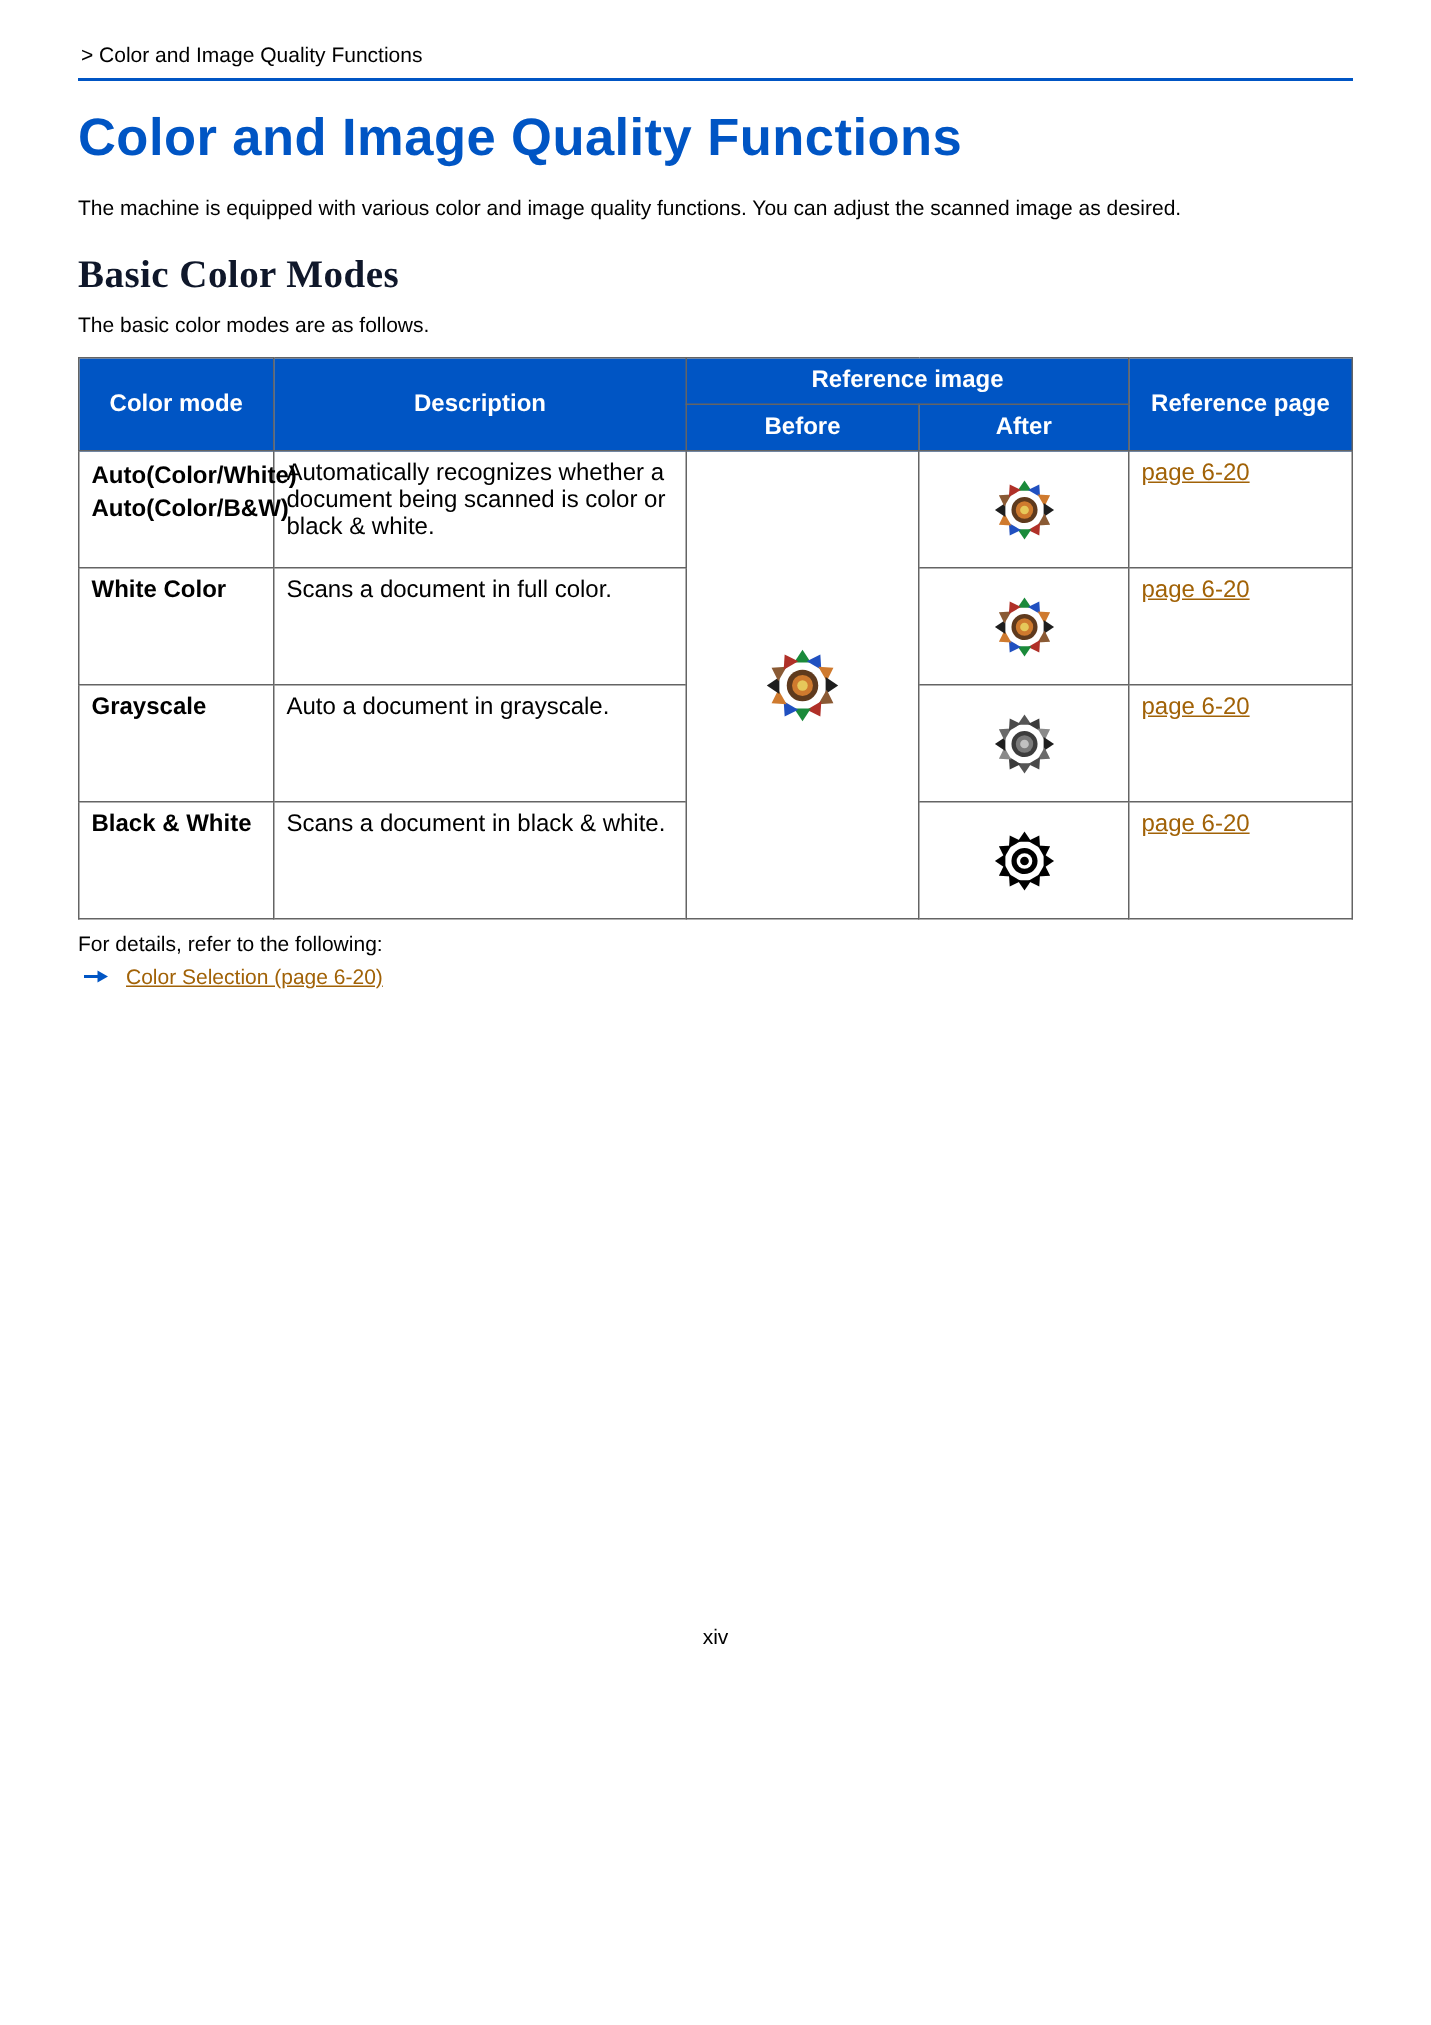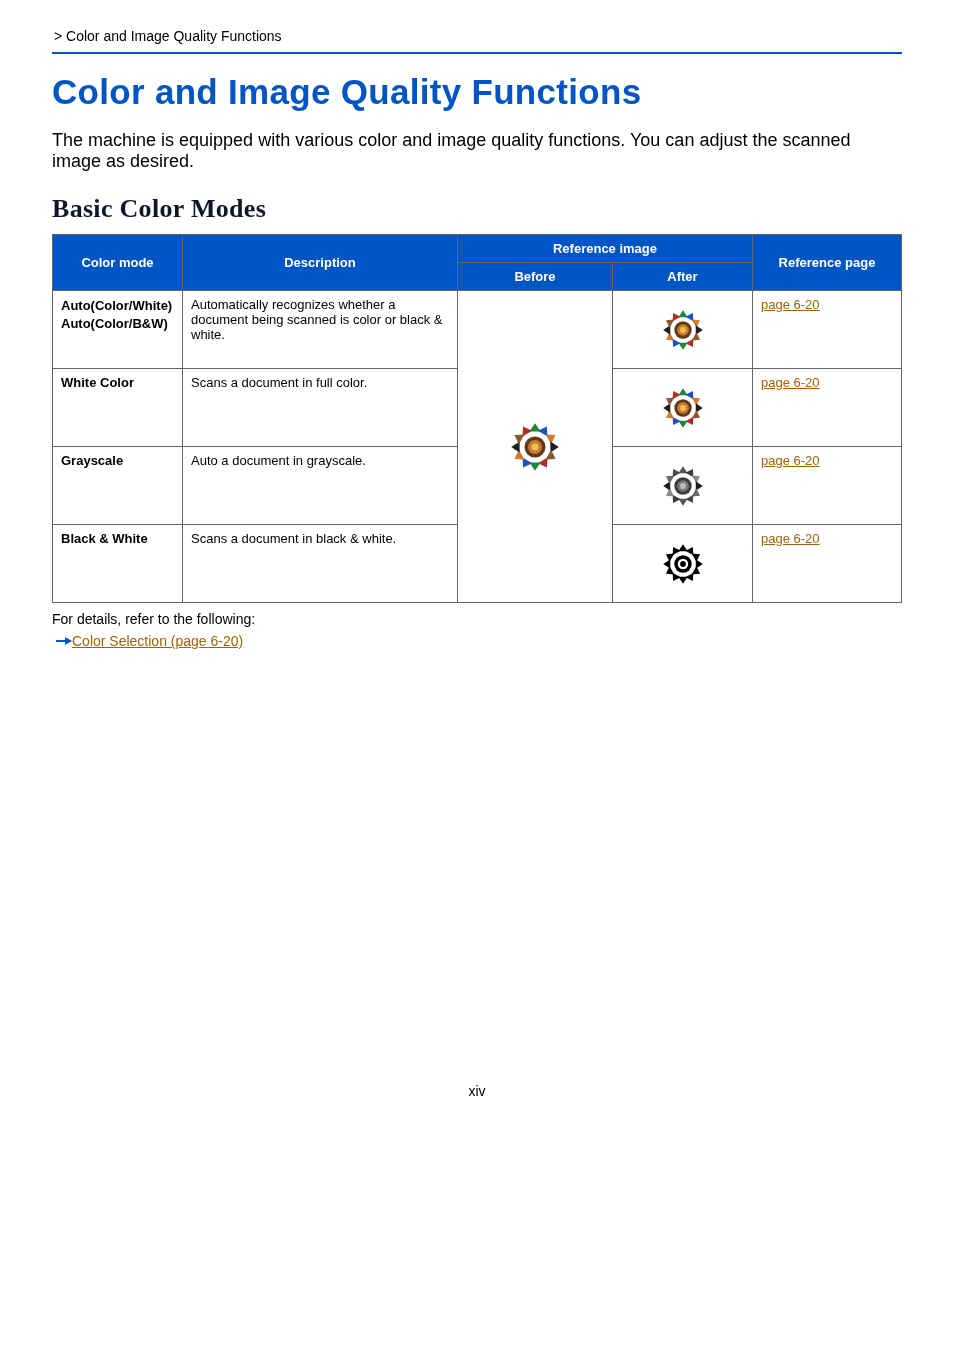--- a/index.html
+++ b/index.html
@@ -30,21 +30,21 @@
   }
   h1.main-title {
     font-family: Arial, Helvetica, sans-serif;
     font-weight: 900;
     font-size: 35px;
     color: #0055c4;
     margin: 14px 0 18px 0;
     letter-spacing: 0.3px;
   }
   .intro {
-    font-size: 18px;
+    font-size: 14px;
     margin-bottom: 22px;
   }
   h2.sub-title {
     font-family: Liberation Serif, serif;
     font-weight: 900;
     font-size: 26px;
     color: #0f172a;
     margin: 16px 0 10px 0;
     letter-spacing: 0.3px;
   }
@@ -53,21 +53,21 @@
     margin-bottom: 14px;
   }
   table.modes {
     border-collapse: collapse;
     width: 100%;
     table-layout: fixed;
   }
   table.modes th, table.modes td {
     border: 1px solid #646464;
     vertical-align: top;
-    font-size: 13px;
+    font-size: 16px;
     padding: 6px 8px;
   }
   table.modes th {
     background: #0055c4;
     color: #fff;
     font-weight: bold;
     text-align: center;
     vertical-align: middle;
     padding: 6px 4px;
   }
@@ -88,20 +88,21 @@
   }
   .multiline div { line-height: 1.35; }
   .footnote {
     font-size: 14px;
     margin-top: 8px;
     margin-bottom: 6px;
   }
   .arrow-ref {
     display: flex;
     align-items: center;
+    gap: 12px;
     margin-top: 2px;
     padding-left: 4px;
   }
   .arrow-svg { flex: 0 0 auto; }
   .page-num {
     position: absolute;
     bottom: 26px;
     left: 0;
     width: 100%;
     text-align: center;
@@ -115,20 +116,21 @@
 <div class="page">
 
   <div class="breadcrumb"> &gt; Color and Image Quality Functions</div>
   <div class="hr"></div>
 
   <h1 class="main-title">Color and Image Quality Functions</h1>
 
   <div class="intro">The machine is equipped with various color and image quality functions. You can adjust the scanned image as desired.</div>
 
   <h2 class="sub-title">Basic Color Modes</h2>
+  <div class="sub-intro">The basic color modes are as follows.</div>
 
   <table class="modes">
     <colgroup>
       <col class="col-mode">
         <col class="col-desc">
         <col class="col-before">
         <col class="col-after">
         <col class="col-ref">
     </colgroup>
     <thead>

